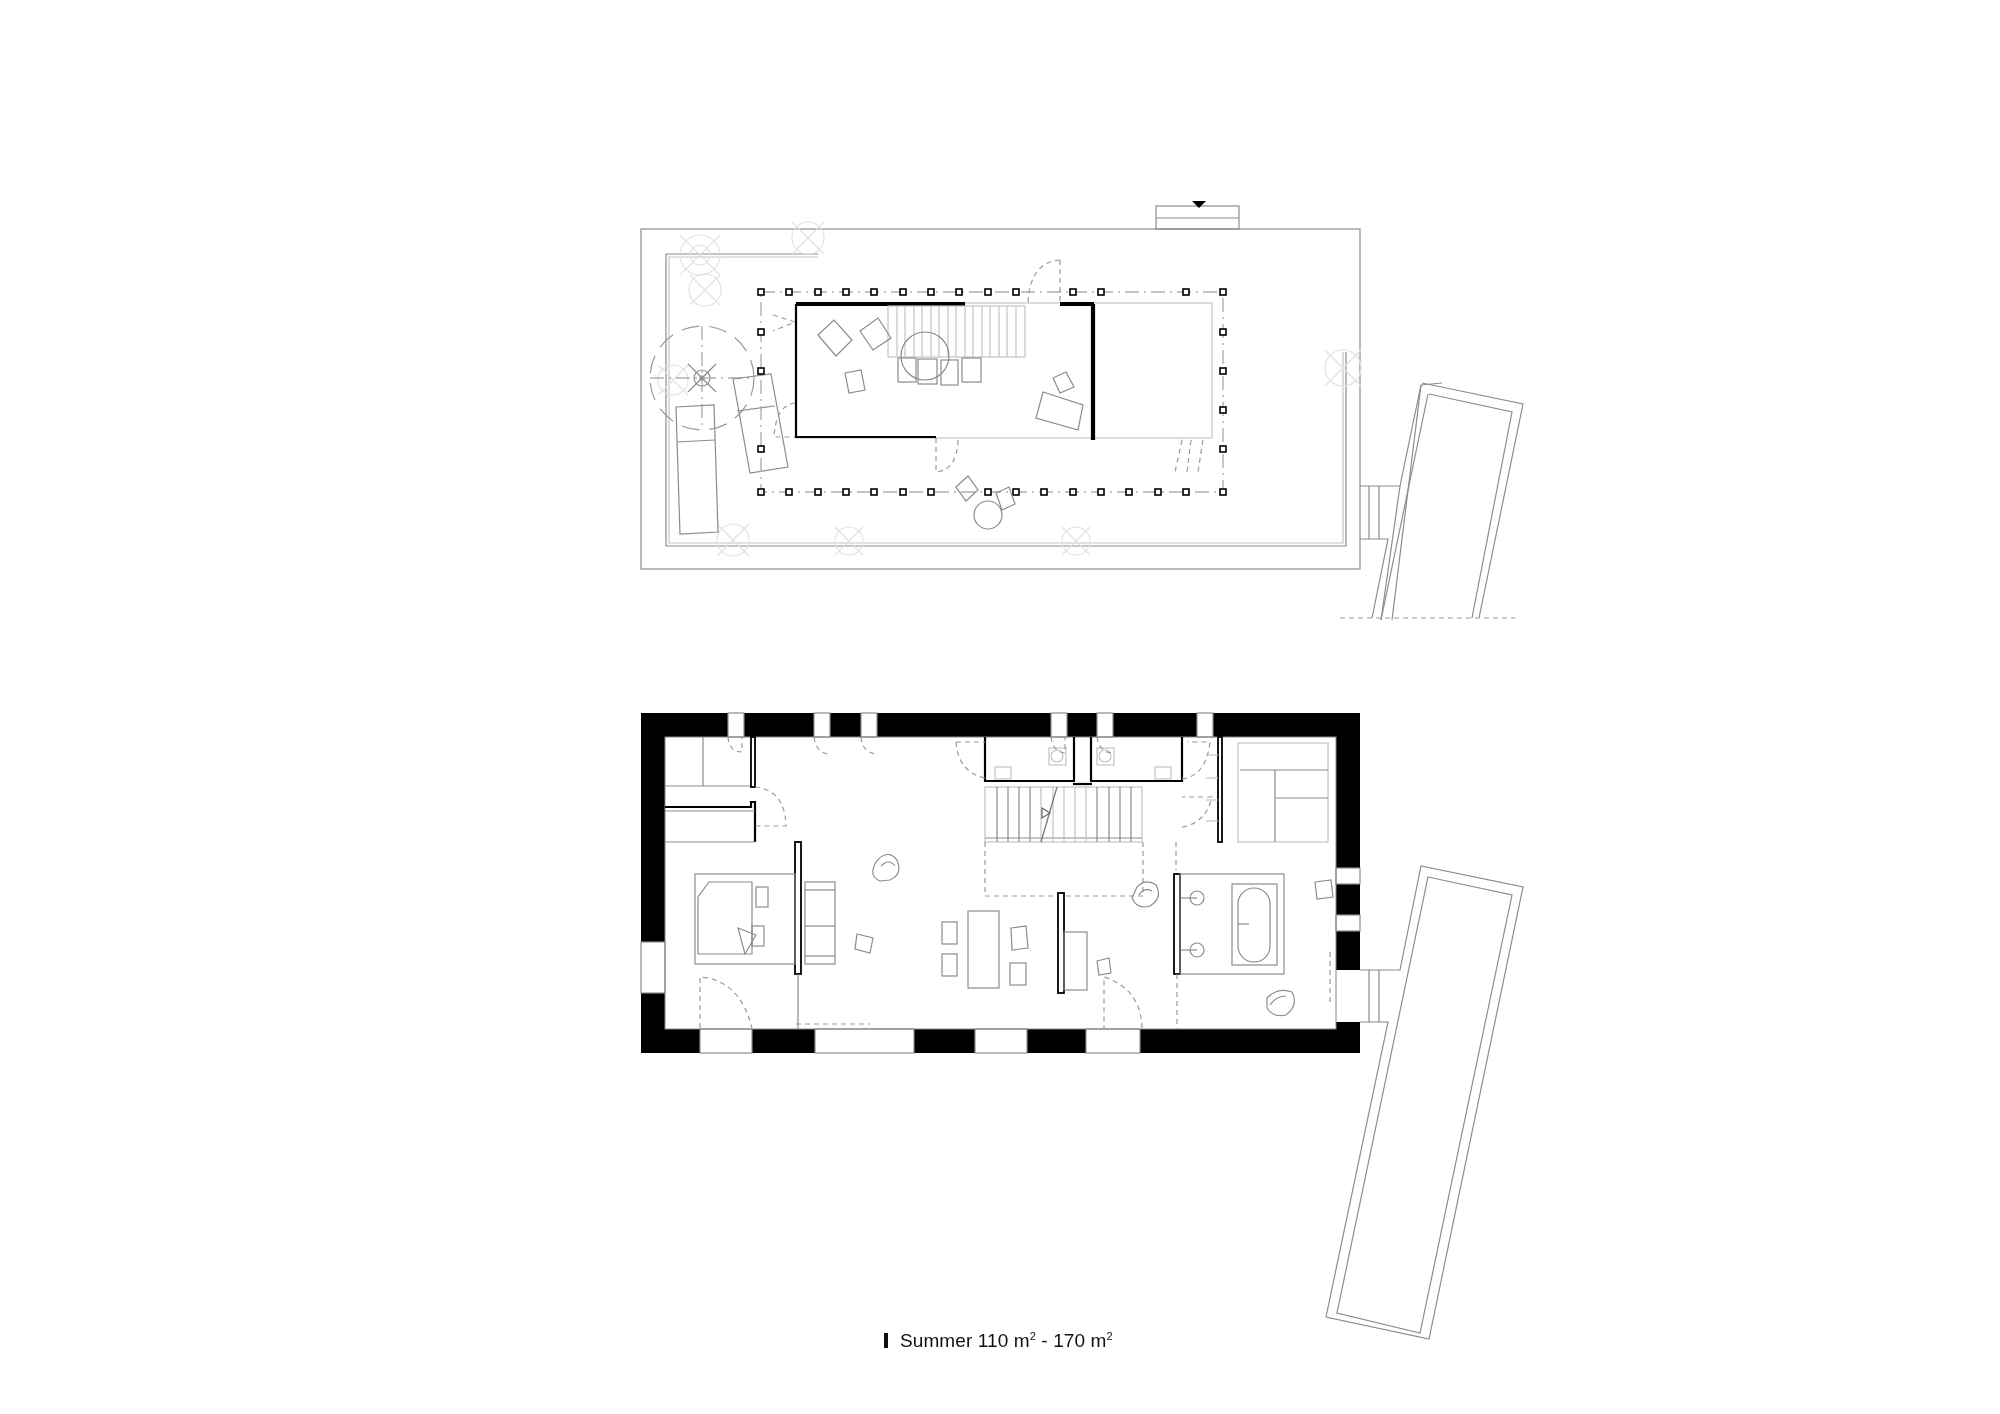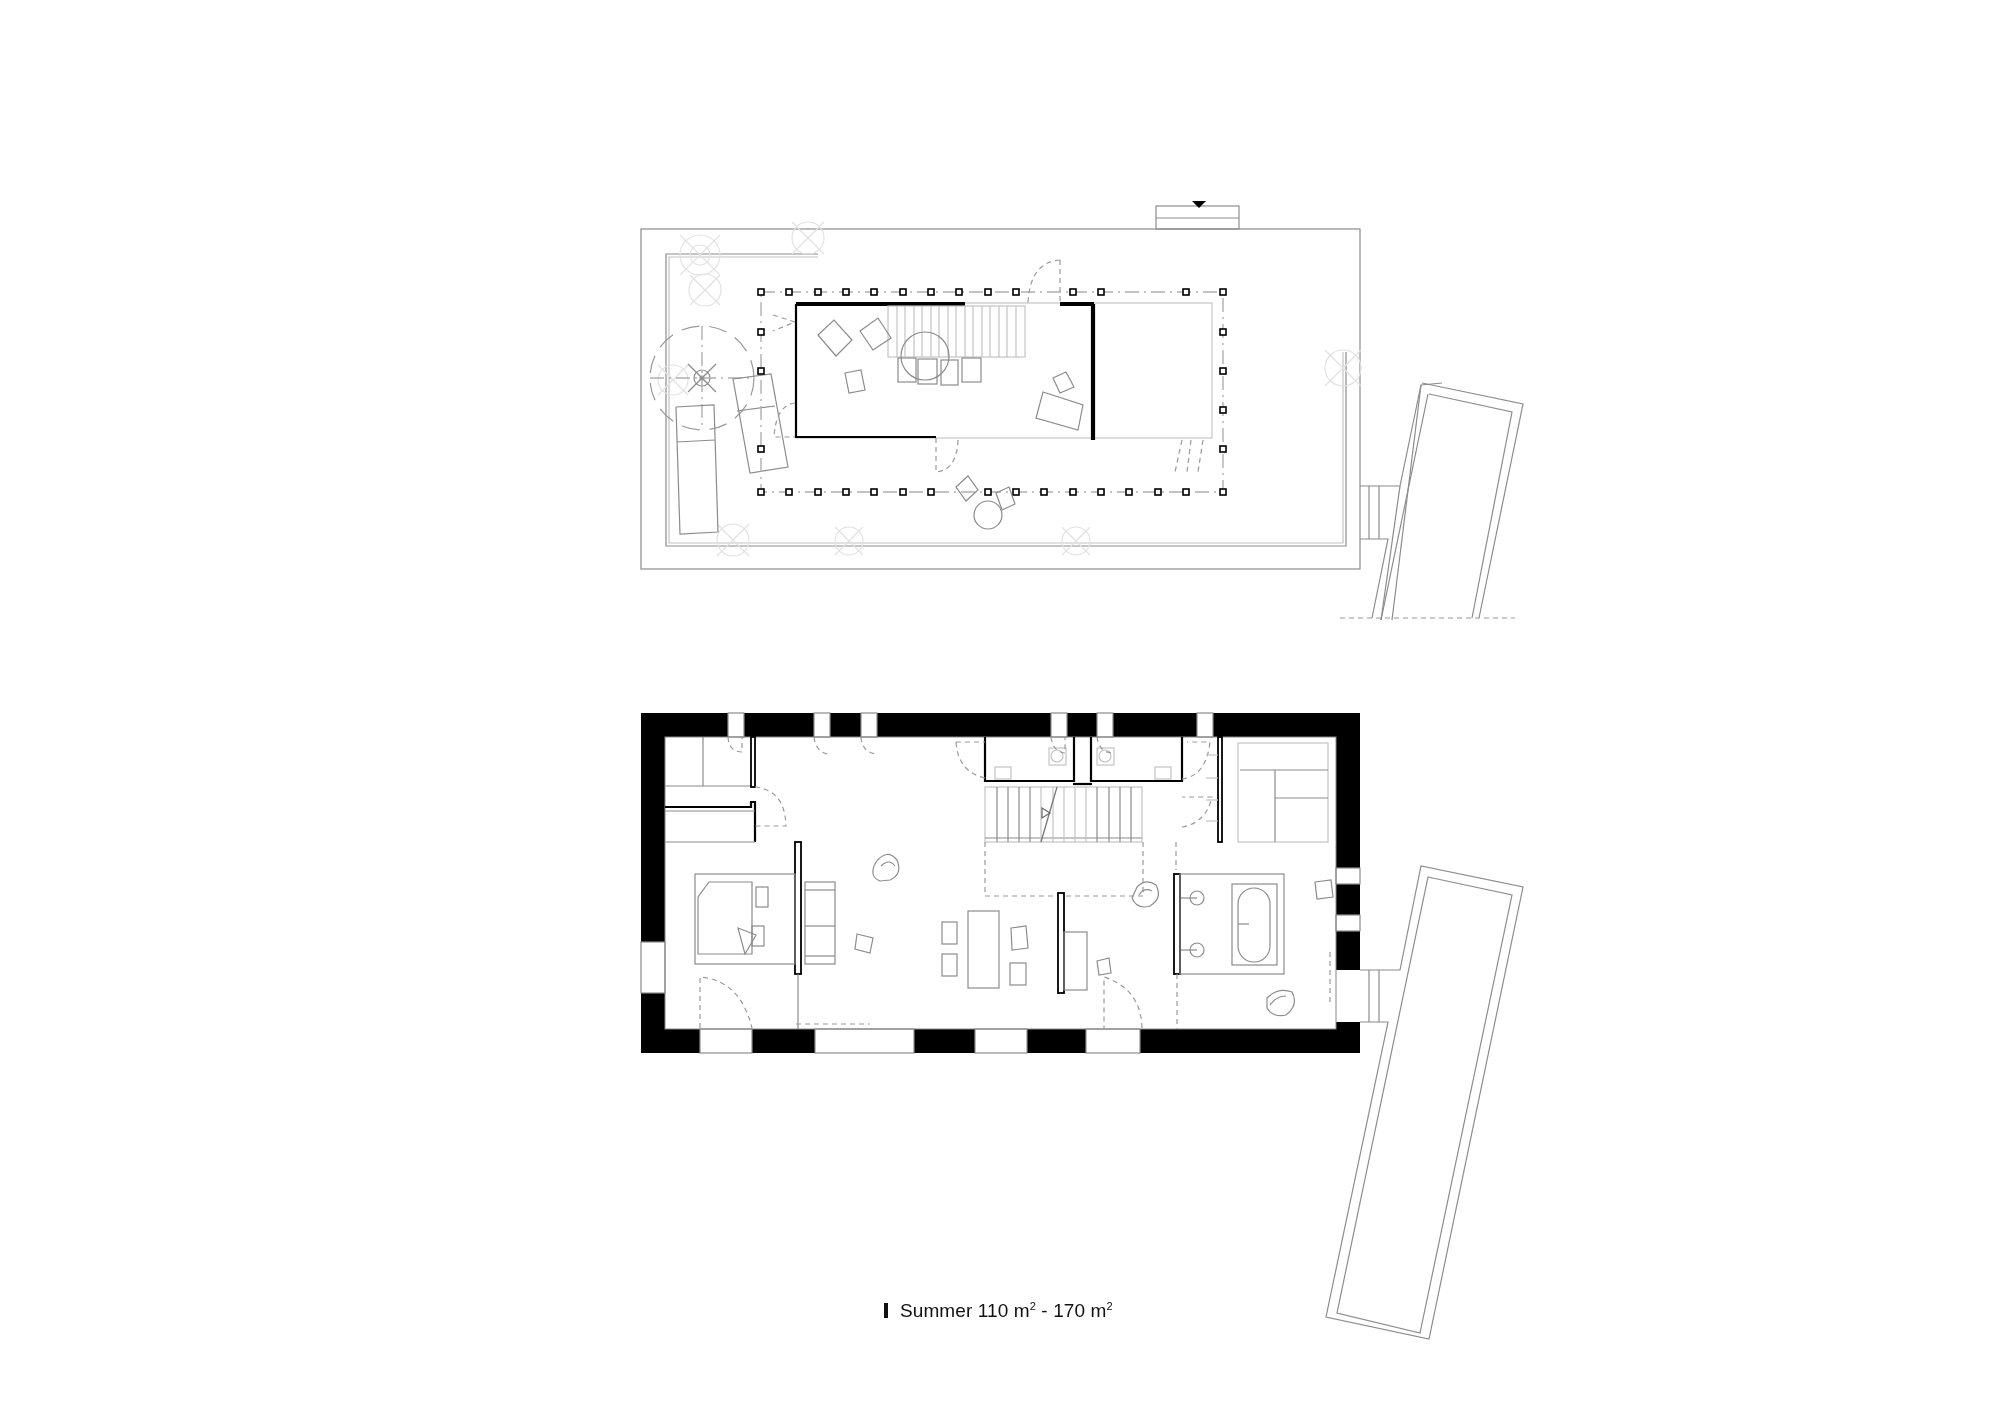--- a/index.html
+++ b/index.html
@@ -1,18 +1,18 @@
 <!DOCTYPE html>
 <html><head>
 <meta charset="utf-8">
 <style>
   html, body { margin: 0; padding: 0; background: #ffffff; }
   body { width: 2000px; height: 1414px; position: relative; overflow: hidden; font-family: "Liberation Sans", sans-serif; }
   #plans { position: absolute; left: 0; top: 0; width: 2000px; height: 1414px; }
-  .caption { position: absolute; left: 884px; top: 1300px; font-size: 19px; color: #111; letter-spacing: 0.1px; white-space: nowrap; }
+  .caption { position: absolute; left: 884px; top: 1330px; font-size: 19px; color: #111; letter-spacing: 0.1px; white-space: nowrap; }
   .caption .bar { display: inline-block; width: 4px; height: 15px; background: #111; margin-right: 12px; vertical-align: -1px; }
   .caption sup { font-size: 11px; vertical-align: 7px; }
   .thin { fill: none; stroke: #8c8c8c; stroke-width: 1.2; }
   .mid { fill: none; stroke: #777; stroke-width: 1.3; }
   .light { fill: none; stroke: #c4c4c4; stroke-width: 1.2; }
   .dash { fill: none; stroke: #9a9a9a; stroke-width: 1.2; stroke-dasharray: 5 4; }
   .dashdot { fill: none; stroke: #b0b0b0; stroke-width: 1.4; stroke-dasharray: 14 5 2 5; }
   .wall { fill: #000; }
   .post { fill: #fff; stroke: #000; stroke-width: 1.6; }
   .partition { fill: #fff; stroke: #000; stroke-width: 1.8; }

